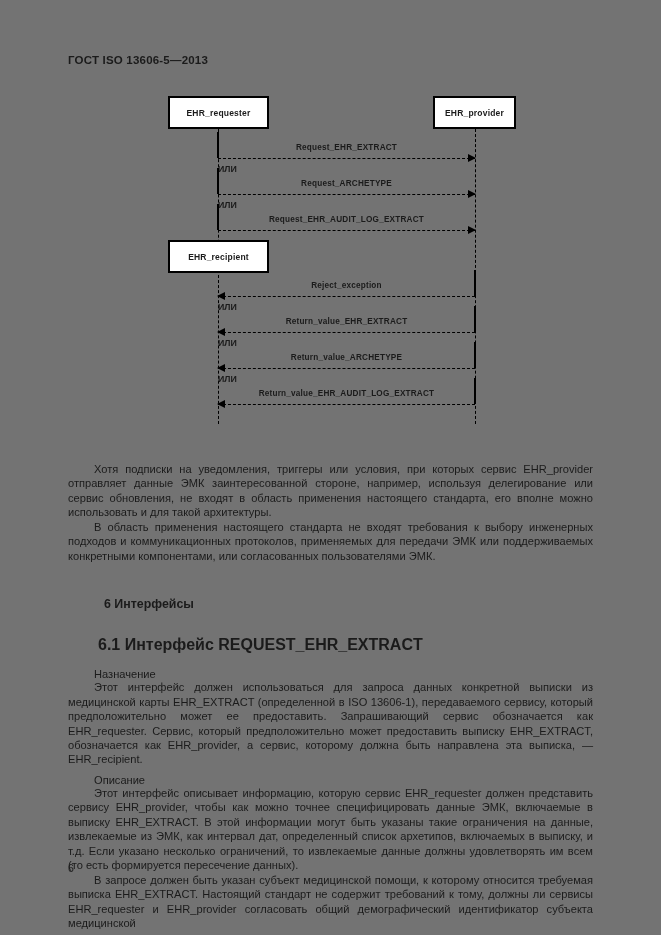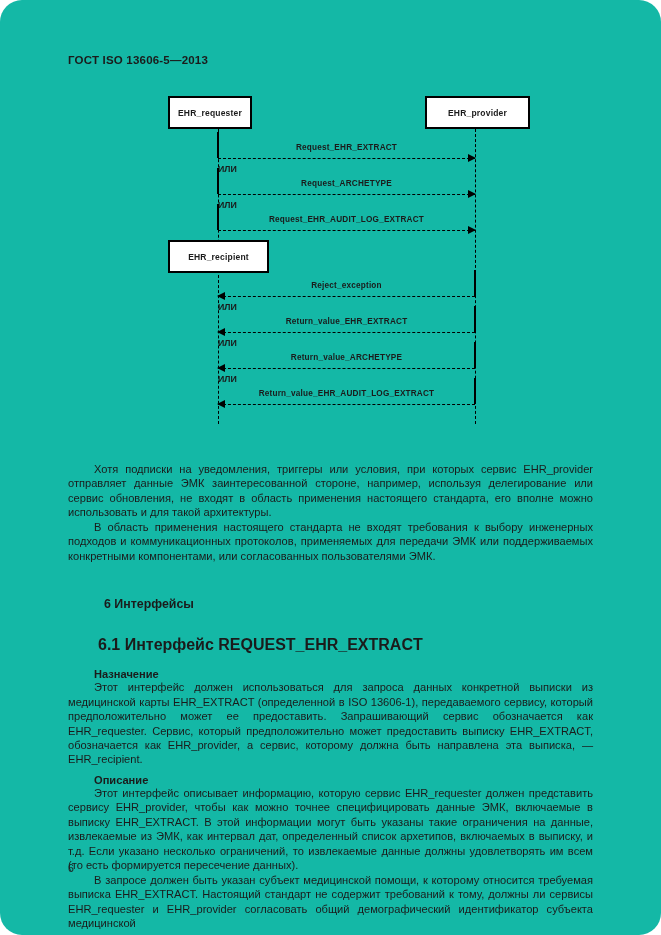--- a/index.html
+++ b/index.html
@@ -11,22 +11,21 @@
     width: 661px;
     height: 935px;
     position: relative;
     font-family: "Liberation Sans", sans-serif;
     color: #1b1b1b;
     overflow: hidden;
   }
   .page {
     position: absolute;
     inset: 0;
-    background: #14b8a6;
-    border-radius: 22px;
+    background: #737373;
   }
 
   
   .doc-header {
     position: absolute;
     left: 68px;
     top: 54px;
     font-size: 11.5px;
     font-weight: bold;
     letter-spacing: 0.2px;
@@ -54,22 +53,22 @@
     background: #fff;
     box-sizing: border-box;
     display: flex;
     align-items: center;
     justify-content: center;
     font-size: 8.5px;
     font-weight: bold;
     letter-spacing: 0.2px;
     z-index: 4;
   }
-  .actor-requester { left: 0px;   top: 8px;  width: 84px; height: 33px; }
-  .actor-provider  { left: 257px; top: 8px;  width: 105px; height: 33px; }
+  .actor-requester { left: 0px;   top: 8px;  width: 101px; height: 33px; }
+  .actor-provider  { left: 265px; top: 8px;  width: 83px; height: 33px; }
   .actor-recipient { left: 0px;   top: 152px; width: 101px; height: 33px; }
 
   .lifeline {
     position: absolute;
     width: 0;
     border-left: 1.6px dashed #000;
     z-index: 1;
   }
   .lifeline-left  { left: 50px;  top: 41px;  height: 295px; }
   .lifeline-right { left: 307px; top: 41px;  height: 295px; }
@@ -169,21 +168,21 @@
   }
   h3.subsec {
     margin: 4px;
     font-size: 16px;
     font-weight: bold;
     text-indent: 26px;
   }
   h4.runin {
     margin: 0;
     font-size: 11.1px;
-    font-weight: bold;
+    font-weight: normal;
     text-indent: 26px;
   }
   .sp-h2   { height: 24px; }
   .sp-h3   { height: 11px; }
   .sp-run  { height: 10px; }
   .sp-small{ height: 7px; }
 
   
   .folio {
     position: absolute;

